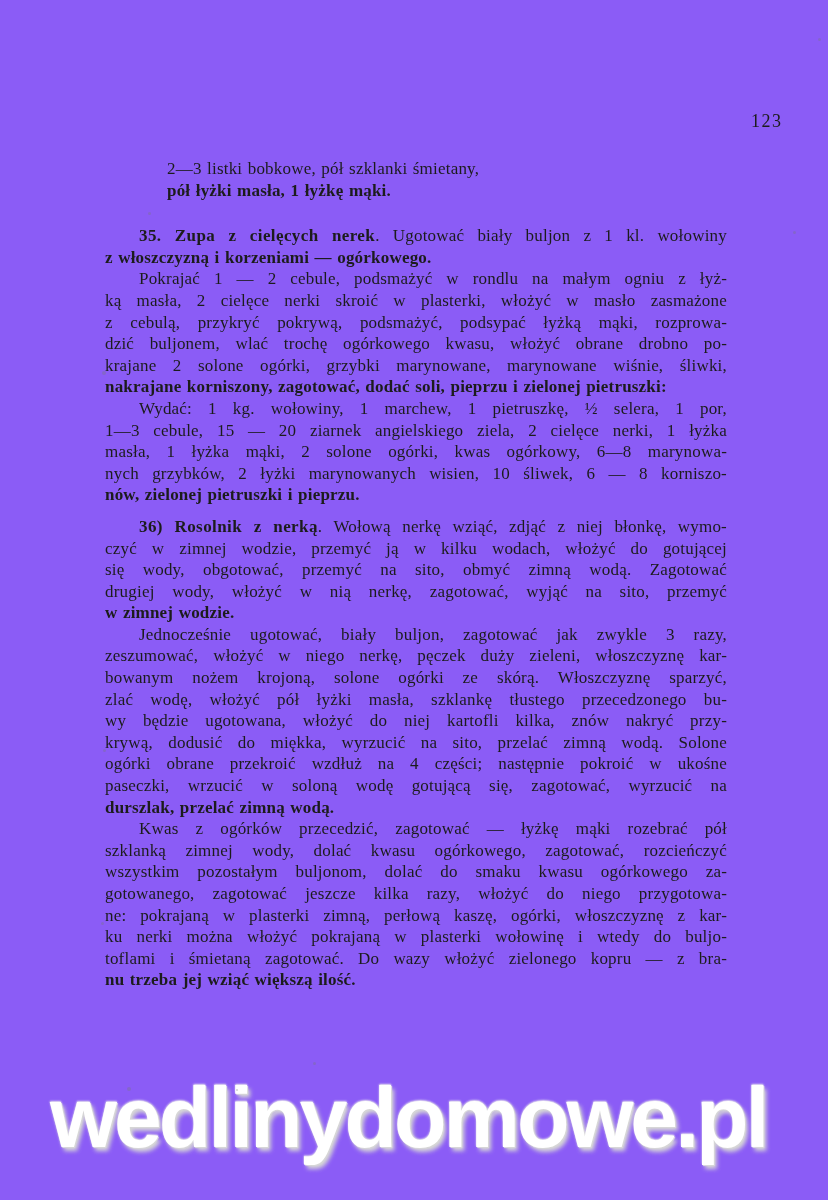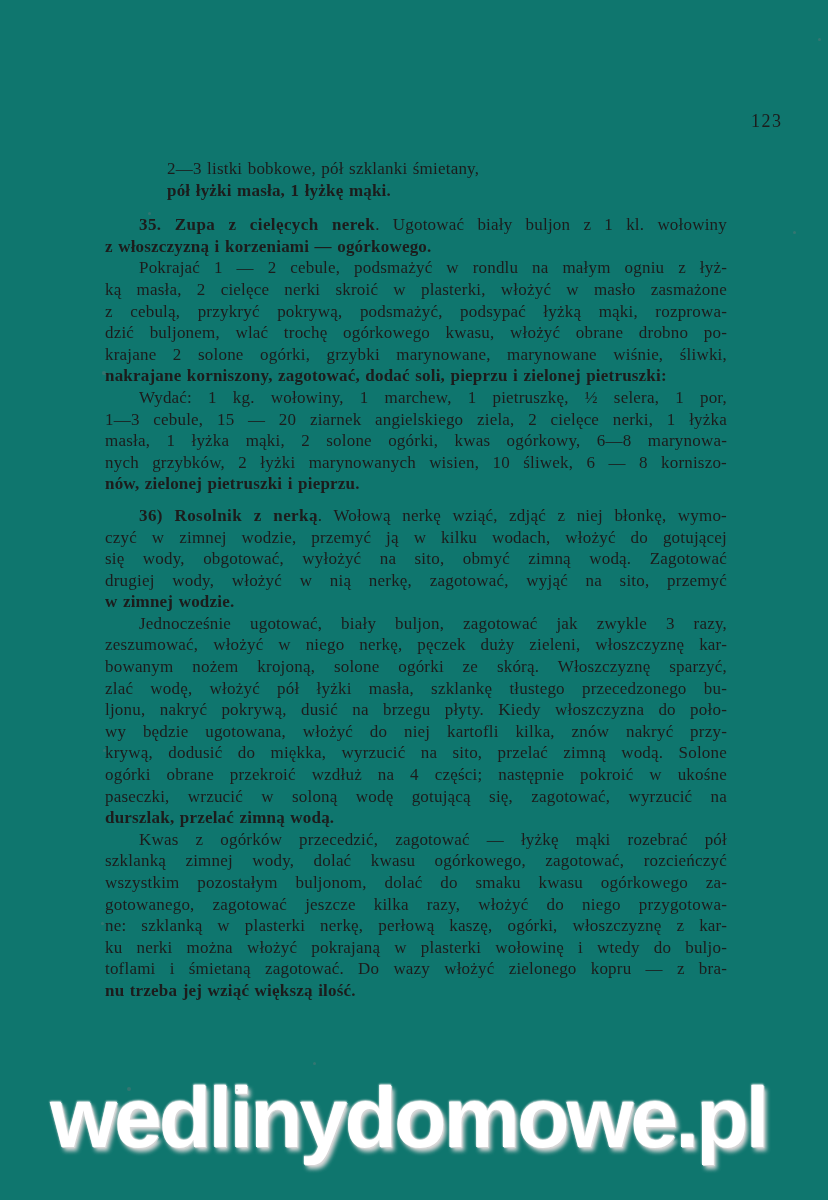--- a/index.html
+++ b/index.html
@@ -1,36 +1,36 @@
 <!DOCTYPE html>
 <html><head>
 <meta charset="utf-8">
 <style>
   html,body { margin:0; padding:0; background:#fdfdfb; }
   .page {
     position:relative; width:828px; height:1200px;
-    background:#0f766e; overflow:hidden;
+    background:#8b5cf6; overflow:hidden;
     font-family:"Liberation Serif", serif;
     color:#1c1c1c;
   }
   .pagenum {
     position:absolute; top:111px; left:751px;
     font-size:18px; letter-spacing:1.5px; font-style:normal;
   }
   .body-text {
     position:absolute; left:105px; top:158px; width:622px;
     font-size:17px; line-height:21.6px; letter-spacing:0.2px;
     word-spacing:1px;
   }
   .pline { text-align:justify; text-align-last:justify; }
   .lines .pline:last-child { text-align-last:left;font-weight:bold; }
   .lines.indent .pline:first-child { text-indent:34px; }
   .pline.head { text-indent:34px; text-align:justify; text-align-last:justify; }
   .pline.head b { font-weight:bold; letter-spacing:0.4px; }
-  .intro { margin-left:62px; margin-bottom:13px; }
+  .intro { margin-left:62px; margin-bottom:24px; }
   .intro .pline { text-align:left; text-align-last:left; }
   .recipe36 { margin-top:10px; }
   .watermark {
     position:absolute; left:50px; top:1068px; width:728px;
     font-family:"Liberation Sans", sans-serif; font-weight:bold;
     font-size:86px; letter-spacing:-3px; white-space:nowrap;
     color:#ffffff;
     text-shadow: 3px 4px 4px #d6d6d6, 0 -1px 2px #eeeeee, 1px 1px 1px #e3e3e3;
     user-select:none;
   }
@@ -75,42 +75,41 @@
           <div class="pline">nów, zielonej pietruszki i pieprzu.</div>
         </div>
     </div>
 
     <div class="recipe recipe36">
       <div class="pline head">
         <b>36) Rosolnik z nerką</b><span>. Wołową nerkę wziąć, zdjąć z niej błonkę, wymo-</span>
       </div>
       <div class="lines">
           <div class="pline">czyć w zimnej wodzie, przemyć ją w kilku wodach, włożyć do gotującej</div>
-          <div class="pline">się wody, obgotować, wyłożyć na sito, obmyć zimną wodą. Zagotować</div>
+          <div class="pline">się wody, obgotować, przemyć na sito, obmyć zimną wodą. Zagotować</div>
           <div class="pline">drugiej wody, włożyć w nią nerkę, zagotować, wyjąć na sito, przemyć</div>
           <div class="pline">w zimnej wodzie.</div>
         </div>
       <div class="lines indent">
           <div class="pline">Jednocześnie ugotować, biały buljon, zagotować jak zwykle 3 razy,</div>
           <div class="pline">zeszumować, włożyć w niego nerkę, pęczek duży zieleni, włoszczyznę kar-</div>
           <div class="pline">bowanym nożem krojoną, solone ogórki ze skórą. Włoszczyznę sparzyć,</div>
           <div class="pline">zlać wodę, włożyć pół łyżki masła, szklankę tłustego przecedzonego bu-</div>
-          <div class="pline">ljonu, nakryć pokrywą, dusić na brzegu płyty. Kiedy włoszczyzna do poło-</div>
           <div class="pline">wy będzie ugotowana, włożyć do niej kartofli kilka, znów nakryć przy-</div>
           <div class="pline">krywą, dodusić do miękka, wyrzucić na sito, przelać zimną wodą. Solone</div>
           <div class="pline">ogórki obrane przekroić wzdłuż na 4 części; następnie pokroić w ukośne</div>
           <div class="pline">paseczki, wrzucić w soloną wodę gotującą się, zagotować, wyrzucić na</div>
           <div class="pline">durszlak, przelać zimną wodą.</div>
         </div>
       <div class="lines indent">
           <div class="pline">Kwas z ogórków przecedzić, zagotować — łyżkę mąki rozebrać pół</div>
           <div class="pline">szklanką zimnej wody, dolać kwasu ogórkowego, zagotować, rozcieńczyć</div>
           <div class="pline">wszystkim pozostałym buljonom, dolać do smaku kwasu ogórkowego za-</div>
           <div class="pline">gotowanego, zagotować jeszcze kilka razy, włożyć do niego przygotowa-</div>
-          <div class="pline">ne: szklanką w plasterki nerkę, perłową kaszę, ogórki, włoszczyznę z kar-</div>
+          <div class="pline">ne: pokrajaną w plasterki zimną, perłową kaszę, ogórki, włoszczyznę z kar-</div>
           <div class="pline">ku nerki można włożyć pokrajaną w plasterki wołowinę i wtedy do buljo-</div>
           <div class="pline">toflami i śmietaną zagotować. Do wazy włożyć zielonego kopru — z bra-</div>
           <div class="pline">nu trzeba jej wziąć większą ilość.</div>
         </div>
     </div>
 
   </div>
 
   <div class="watermark">wedlinydomowe.pl</div>
 

